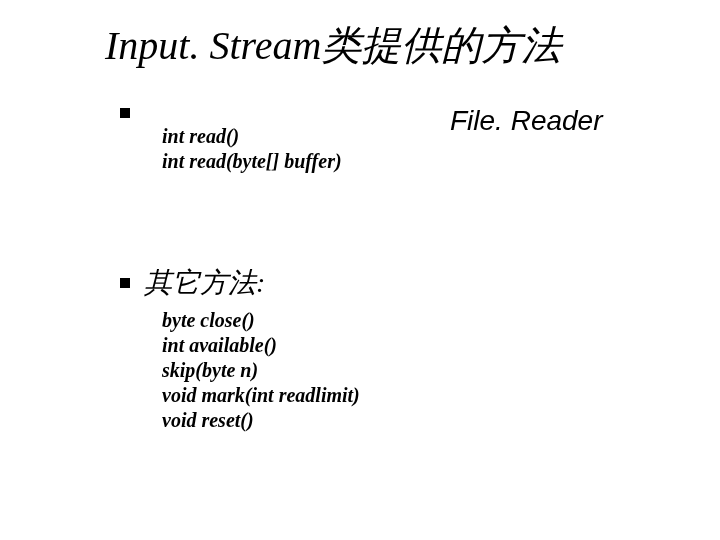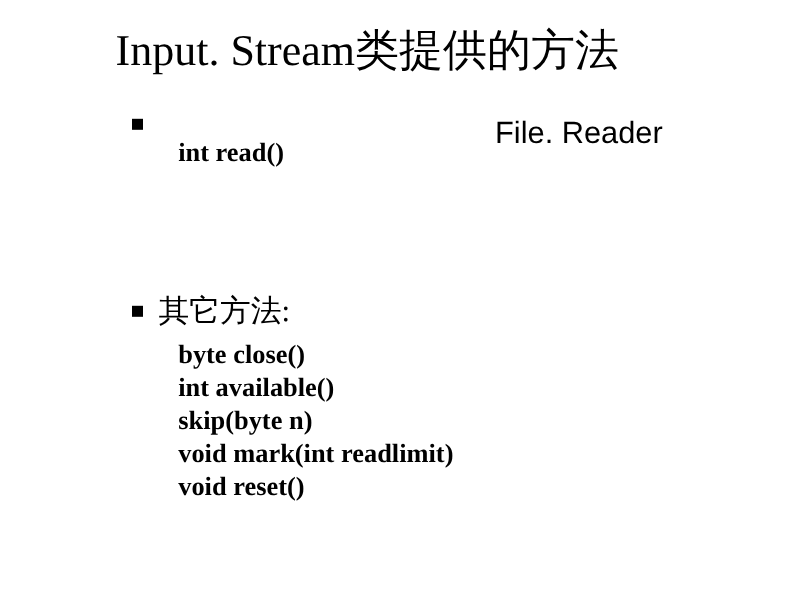--- a/index.html
+++ b/index.html
@@ -9,20 +9,21 @@
     height: 540px;
     background: #ffffff;
     font-family: "Times New Roman", "SimSun", serif;
     color: #000000;
   }
   .slide {
     position: relative;
     width: 720px;
     height: 384px;
     box-sizing: border-box;
+    font-style: italic;
   }
   .title {
     position: absolute;
     top: 18px;
     left: 105px;
     font-size: 40px;
     font-weight: normal;
     letter-spacing: 0px;
     white-space: nowrap;
   }
@@ -53,21 +54,21 @@
     display: inline-block;
     width: 10px;
     height: 10px;
     background: #000000;
     margin-right: 14px;
     flex: 0 0 auto;
   }
   .sub-list {
     margin-top: 6px;
     margin-left: 42px;
-    font-size: 24px;
+    font-size: 20px;
     font-weight: bold;
     line-height: 1.25;
   }
   .sub-list div {
     white-space: nowrap;
   }
 </style>
 </head>
 <body>
 
@@ -76,20 +77,21 @@
   <div class="title">Input. Stream类提供的方法</div>
 
   <div class="annotation">File. Reader</div>
 
   <div class="section1">
     <div class="bullet-line">
       <span class="bullet"></span>
     </div>
     <div class="sub-list">
       <div>int read()</div>
+      <div>int read(byte[] buffer)</div>
     </div>
   </div>
 
   <div class="section2">
     <div class="bullet-line">
       <span class="bullet"></span>
       <span>其它方法:</span>
     </div>
     <div class="sub-list">
       <div>byte close()</div>

